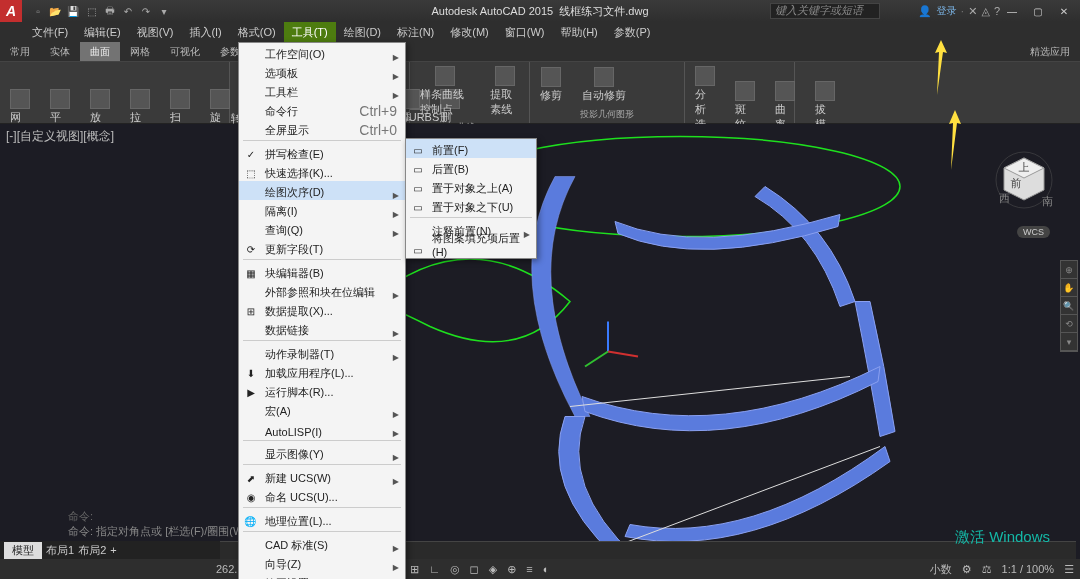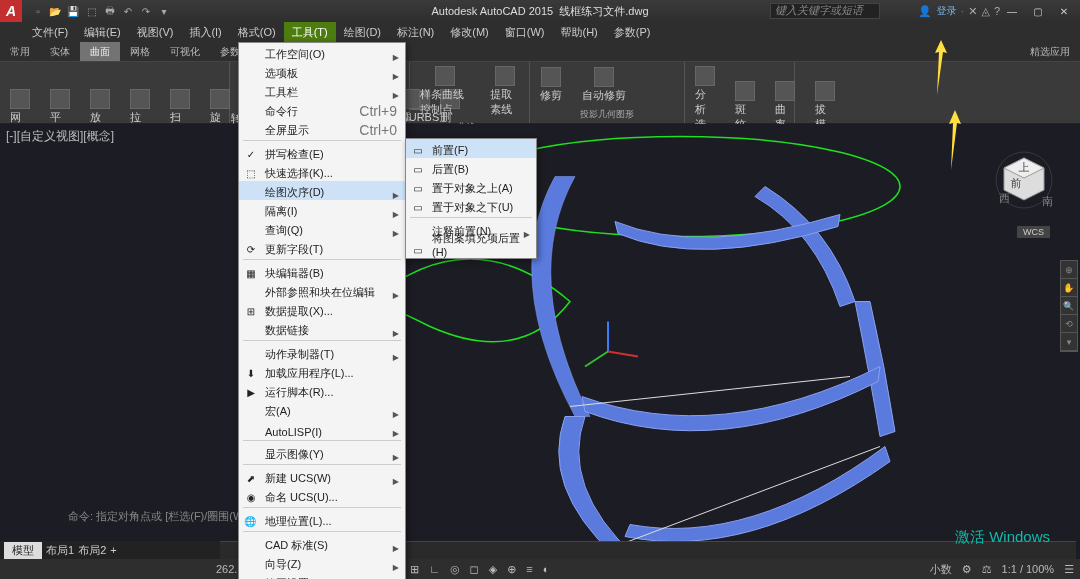--- a/index.html
+++ b/index.html
@@ -39,21 +39,21 @@
 .dd-icon{position:absolute;left:4px;width:16px;height:16px;display:flex;align-items:center;justify-content:center;font-size:10px}
 .dd-sub{top:138px;left:405px;width:132px}
 .yellow-arrow{position:absolute;width:60px;height:12px}
 .yellow-arrow svg{width:100%;height:100%}
 .activate{position:absolute;right:30px;bottom:32px;color:#14b8a6;font-size:15px}
 .statusbar{position:absolute;bottom:0;left:0;right:0;height:20px;background:#2e2e2e;display:flex;align-items:center;color:#bbb;font-size:10px;padding:0 6px;gap:10px}
 .tabs-bottom{position:absolute;bottom:20px;left:0;height:18px;background:#222;display:flex;align-items:center;padding:0 4px;gap:4px;color:#ccc;font-size:9px;width:220px}
 .side-tools{position:absolute;right:2px;top:260px;width:18px;background:#333;border:1px solid #555}
 .side-tool{width:16px;height:18px;border-bottom:1px solid #555;display:flex;align-items:center;justify-content:center;color:#888;font-size:9px}
 .viewcube{position:absolute;right:26px;top:150px;width:60px;height:60px}
-.wcs{position:absolute;right:30px;top:226px;background:#444;color:#ccc;font-size:9px;padding:1px 6px;border-radius:0}
+.wcs{position:absolute;right:30px;top:226px;background:#444;color:#ccc;font-size:9px;padding:1px 6px;border-radius:6px}
 .cmdline{position:absolute;bottom:38px;left:60px;right:200px;height:34px;color:#888;font-size:10px;padding:2px 8px}
 .cmdline2{position:absolute;bottom:20px;left:60px;right:4px;height:18px;background:#2a2a2a;color:#aaa;font-size:10px;padding:2px 8px;display:flex;align-items:center;border-top:1px solid #444}
 </style>
 </head>
 <body>
 
 <div class="titlebar">
   <div class="app-icon">A</div>
   <div class="qat">
     <span class="qat-btn">▫</span>
@@ -440,20 +440,21 @@
 
 <div class="side-tools">
   <div class="side-tool">⊕</div>
   <div class="side-tool">✋</div>
   <div class="side-tool">🔍</div>
   <div class="side-tool">⟲</div>
   <div class="side-tool">▾</div>
 </div>
 
 <div class="cmdline">
+  <div style="color:#666">命令:</div>
   <div>命令: 指定对角点或 [栏选(F)/圈围(WP)/圈交(CP)]:</div>
 </div>
 <div class="cmdline2">
   <span style="margin-right:6px">×</span>
   <span style="color:#888;margin-right:6px">▸_</span>
   <span style="font-style:italic;color:#777">键入命令</span>
 </div>
 
 <div class="activate">激活 Windows</div>
 

